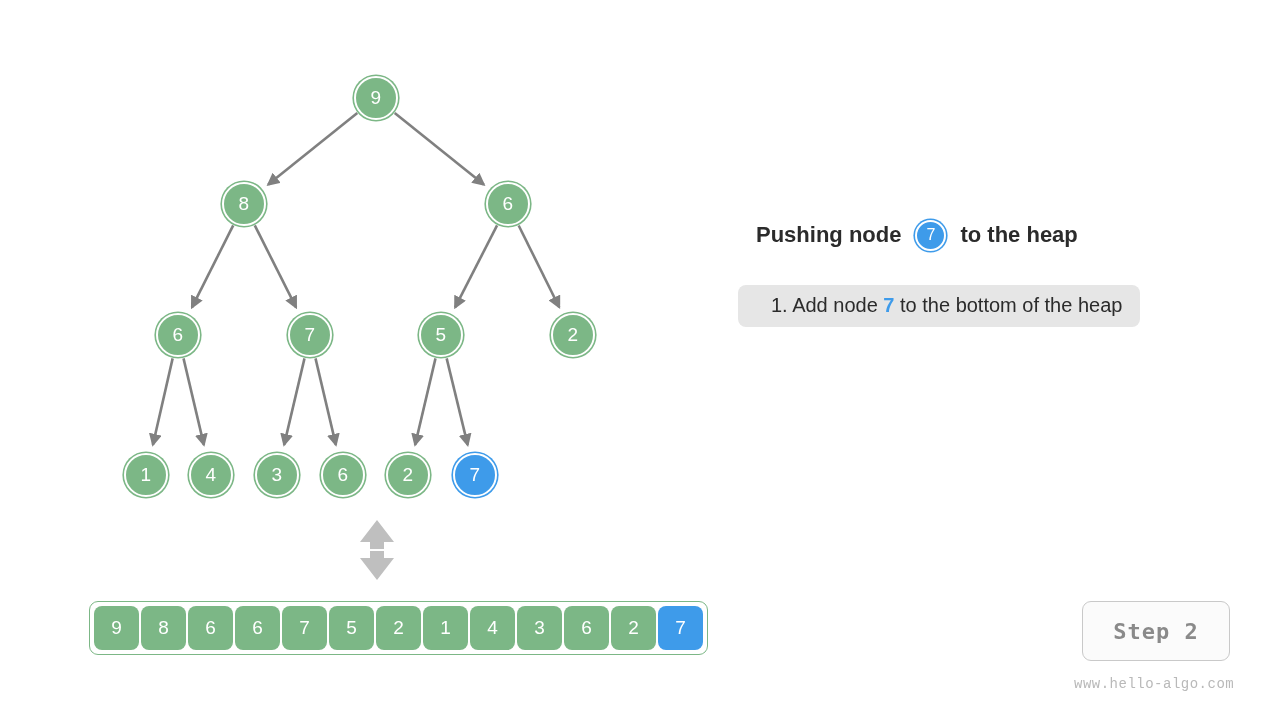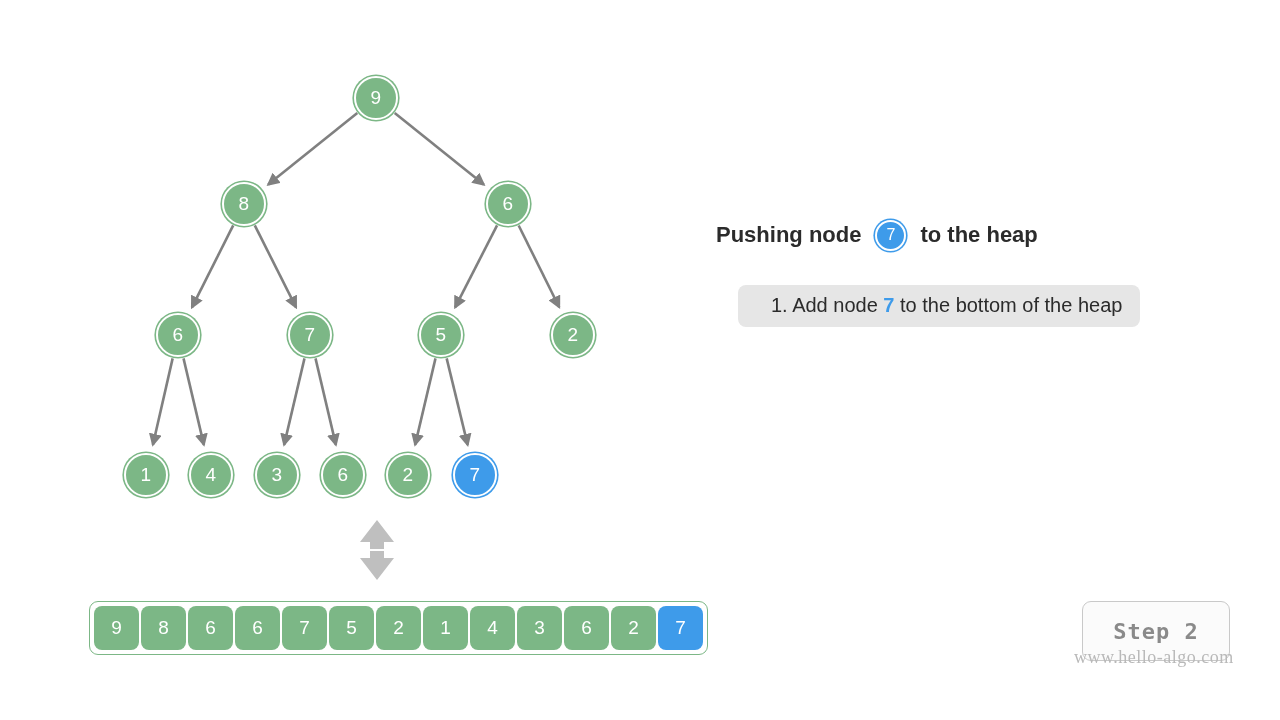--- a/index.html
+++ b/index.html
@@ -91,21 +91,21 @@
     color: #ffffff;
     font-size: 19px;
     user-select: none;
   }
   .cell.green { background: #7cb786; }
   .cell.blue  { background: #3e9bea; }
 
   
   #title-row {
     position: absolute;
-    left: 716px;
+    left: 756px;
     top: 218px;
     display: flex;
     align-items: center;
     height: 34px;
     font-size: 22px;
     font-weight: bold;
     color: #2b2b2b;
     white-space: nowrap;
   }
   #title-row .tpart { line-height: 1; }
@@ -159,23 +159,23 @@
     font-family: "DejaVu Sans Mono", monospace;
     font-size: 22px;
     font-weight: bold;
     color: #8a8a8a;
     letter-spacing: 1px;
   }
 
   #watermark {
     position: absolute;
     left: 1074px;
-    top: 647px;
-    font-family: Liberation Serif, serif;
-    font-size: 18px;
+    top: 676px;
+    font-family: Liberation Mono, monospace;
+    font-size: 14px;
     color: #b9b9b9;
     letter-spacing: 0.5px;
     white-space: nowrap;
   }
 </style>
 </head>
 <body>
 
 <div id="stage">
 

